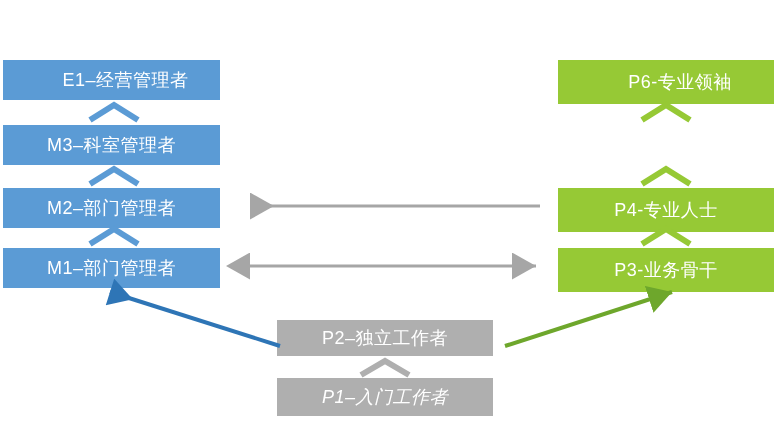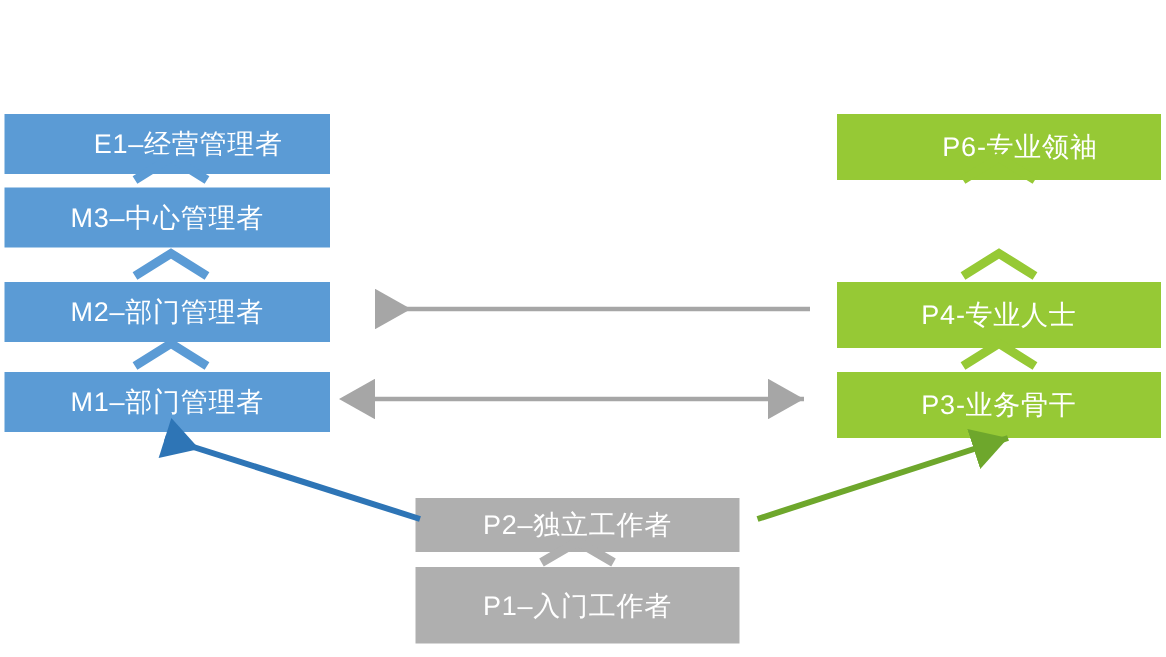--- a/index.html
+++ b/index.html
@@ -46,47 +46,47 @@
     white-space: nowrap;
     box-sizing: border-box;
   }
   .node.blue  { background: #5B9BD5; }
   .node.green { background: #96C935; }
   .node.gray  { background: #AFAFAF; }
 
   .lcol { left: 3px;  width: 217px; height: 40px; }
   .rcol { left: 558px; width: 216px; height: 44px; }
 
-  .row1 { top: 76px; padding-left: 28px; }
+  .row1 { top: 60px; padding-left: 28px; }
   .row2 { top: 125px; }
   .row3 { top: 188px; }
   .row4 { top: 248px; }
 
-  #node-p2 { left: 277px; top: 320px; width: 216px; height: 36px; margin-top: 12px; }
-  #node-p1 { left: 277px; top: 378px; width: 216px; height: 51px; }
+  #node-p2 { left: 277px; top: 320px; width: 216px; height: 36px; }
+  #node-p1 { left: 277px; top: 378px; width: 216px; height: 38px; font-style: italic; }
 
   .chev {
     position: absolute;
     pointer-events: none;
   }
   .harrow, .diag {
     position: absolute;
     pointer-events: none;
   }
   svg { display: block; overflow: visible; }
 </style>
 </head>
 <body>
 
 <div id="canvas">
 
 
 
   <div class="node blue lcol row1">E1–经营管理者</div>
-  <div class="node blue lcol row2">M3–中心管理者</div>
+  <div class="node blue lcol row2">M3–科室管理者</div>
   <div class="node blue lcol row3">M2–部门管理者</div>
   <div class="node blue lcol row4">M1–部门管理者</div>
 
   <div class="node green rcol row1">P6-专业领袖</div>
   <div class="node green rcol row3">P4-专业人士</div>
   <div class="node green rcol row4">P3-业务骨干</div>
 
   <div class="node gray" id="node-p2">P2–独立工作者</div>
   <div class="node gray" id="node-p1">P1–入门工作者</div>
 

